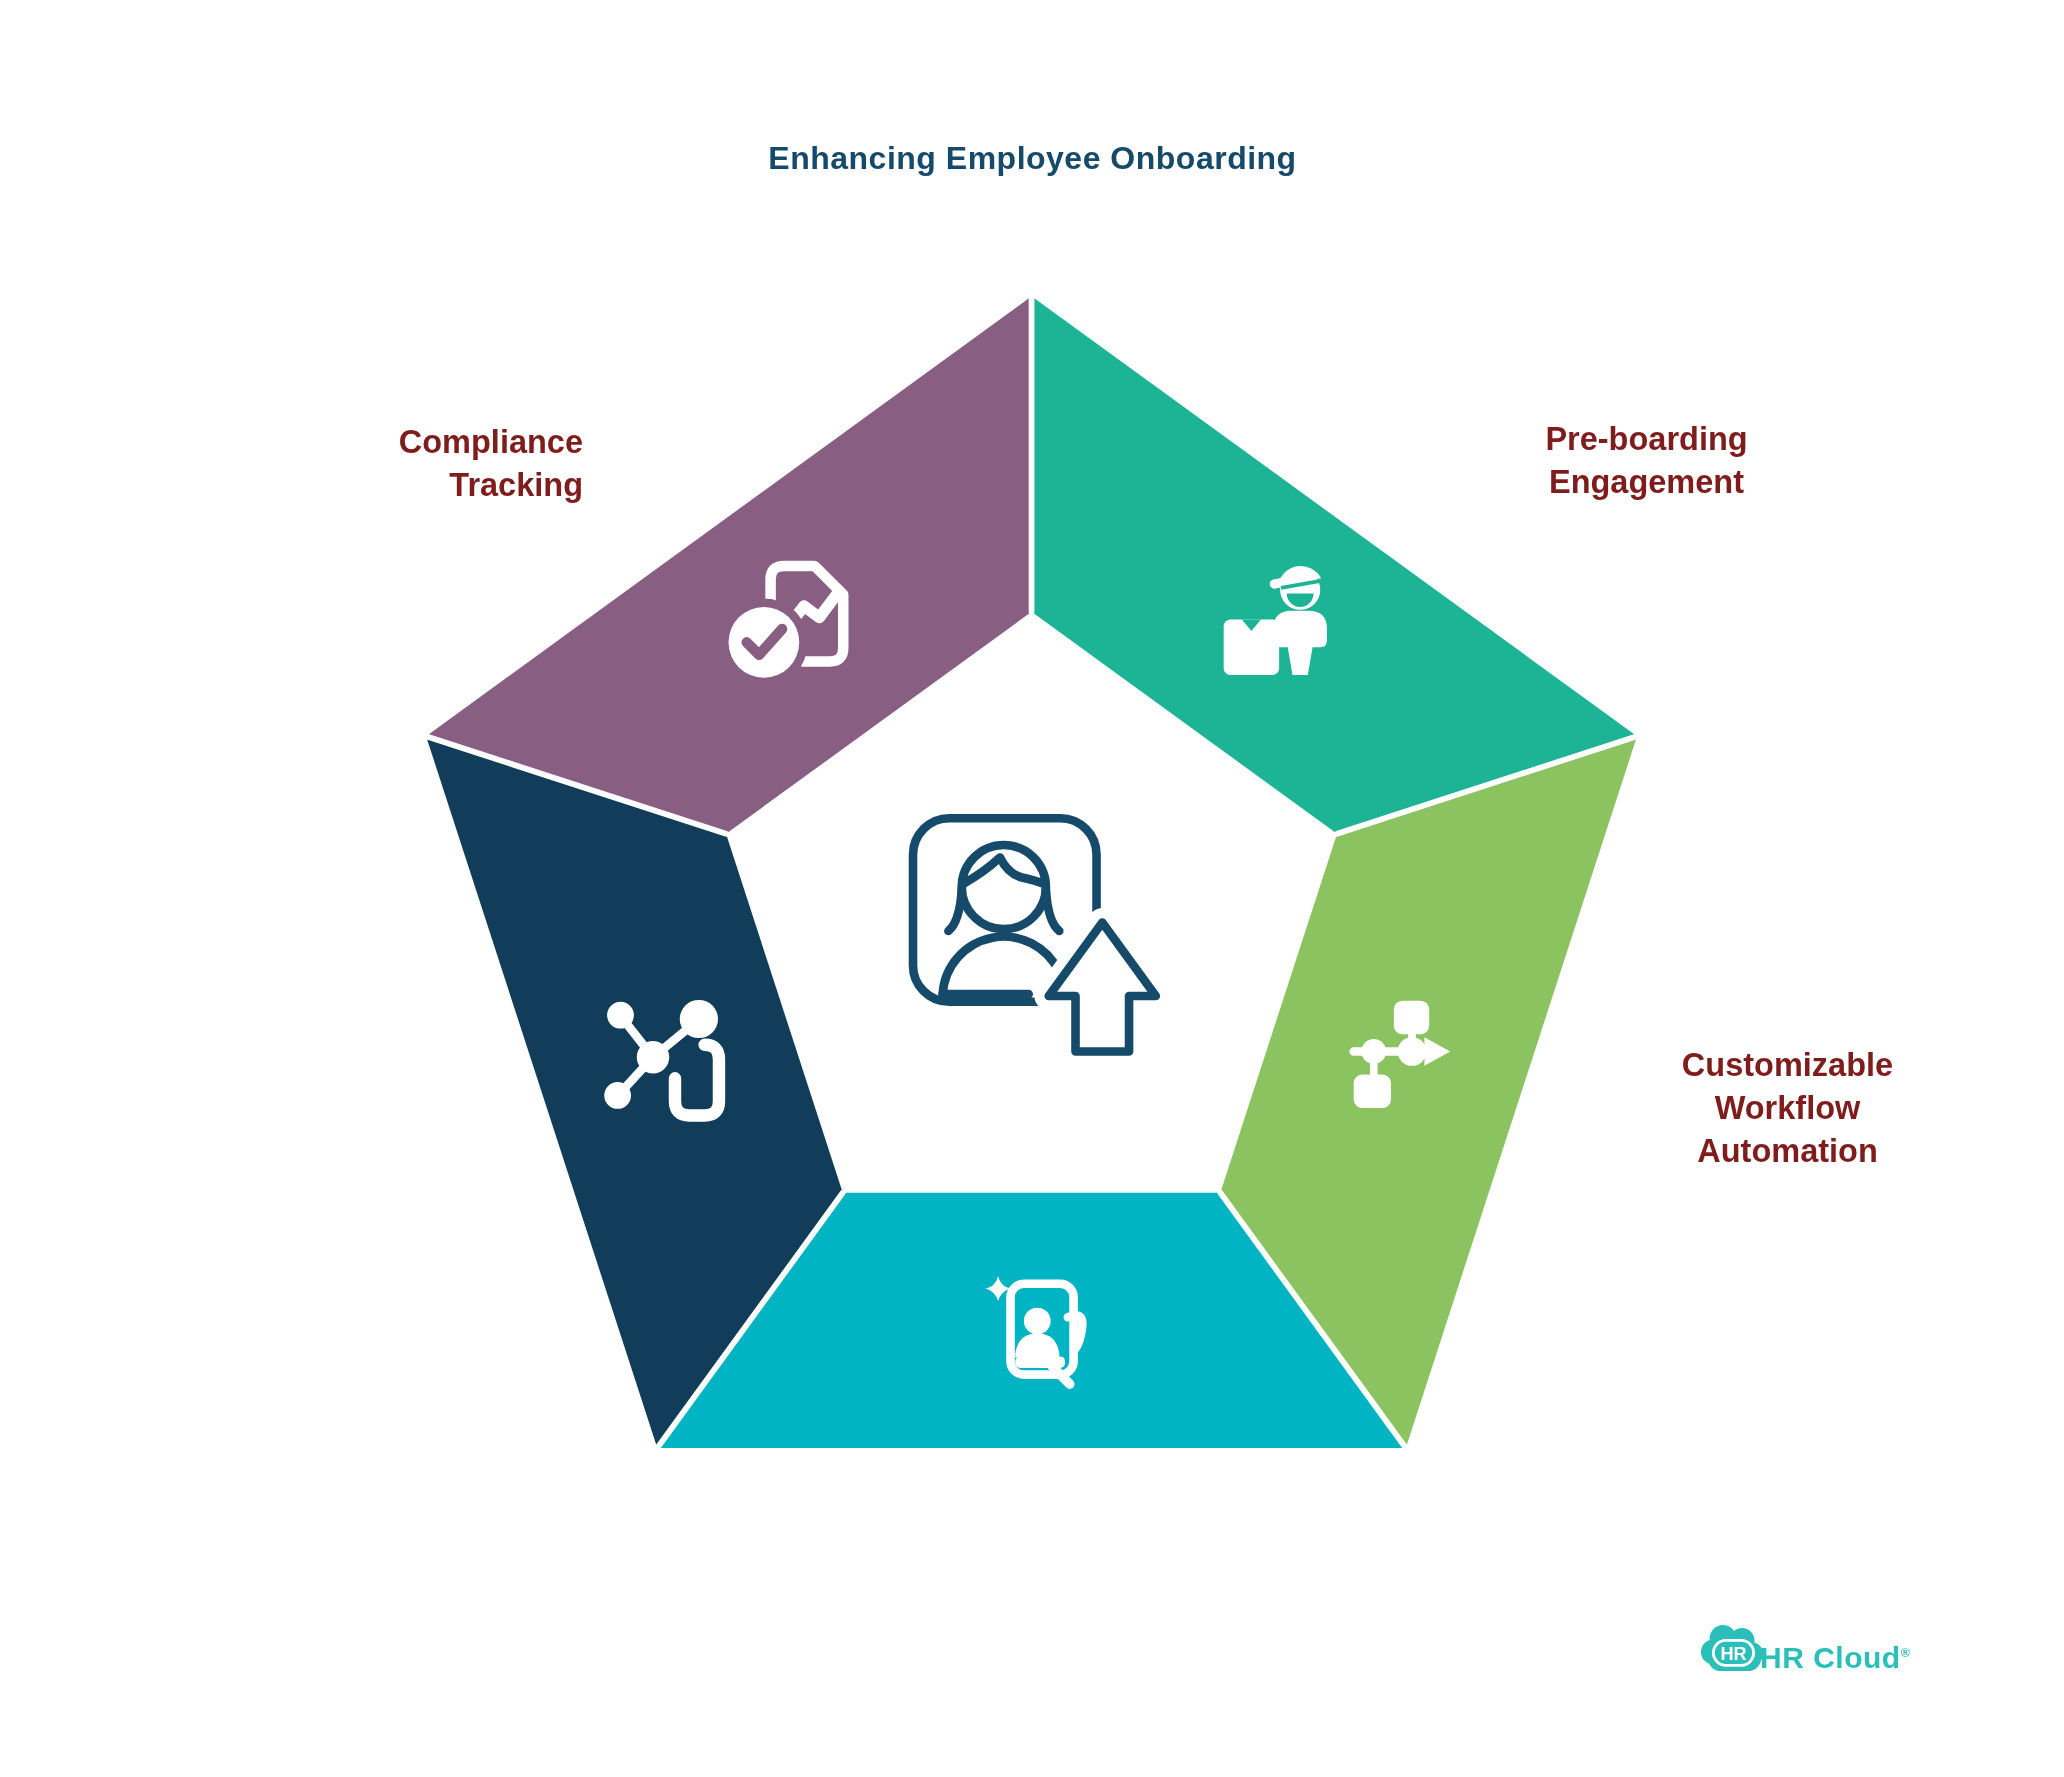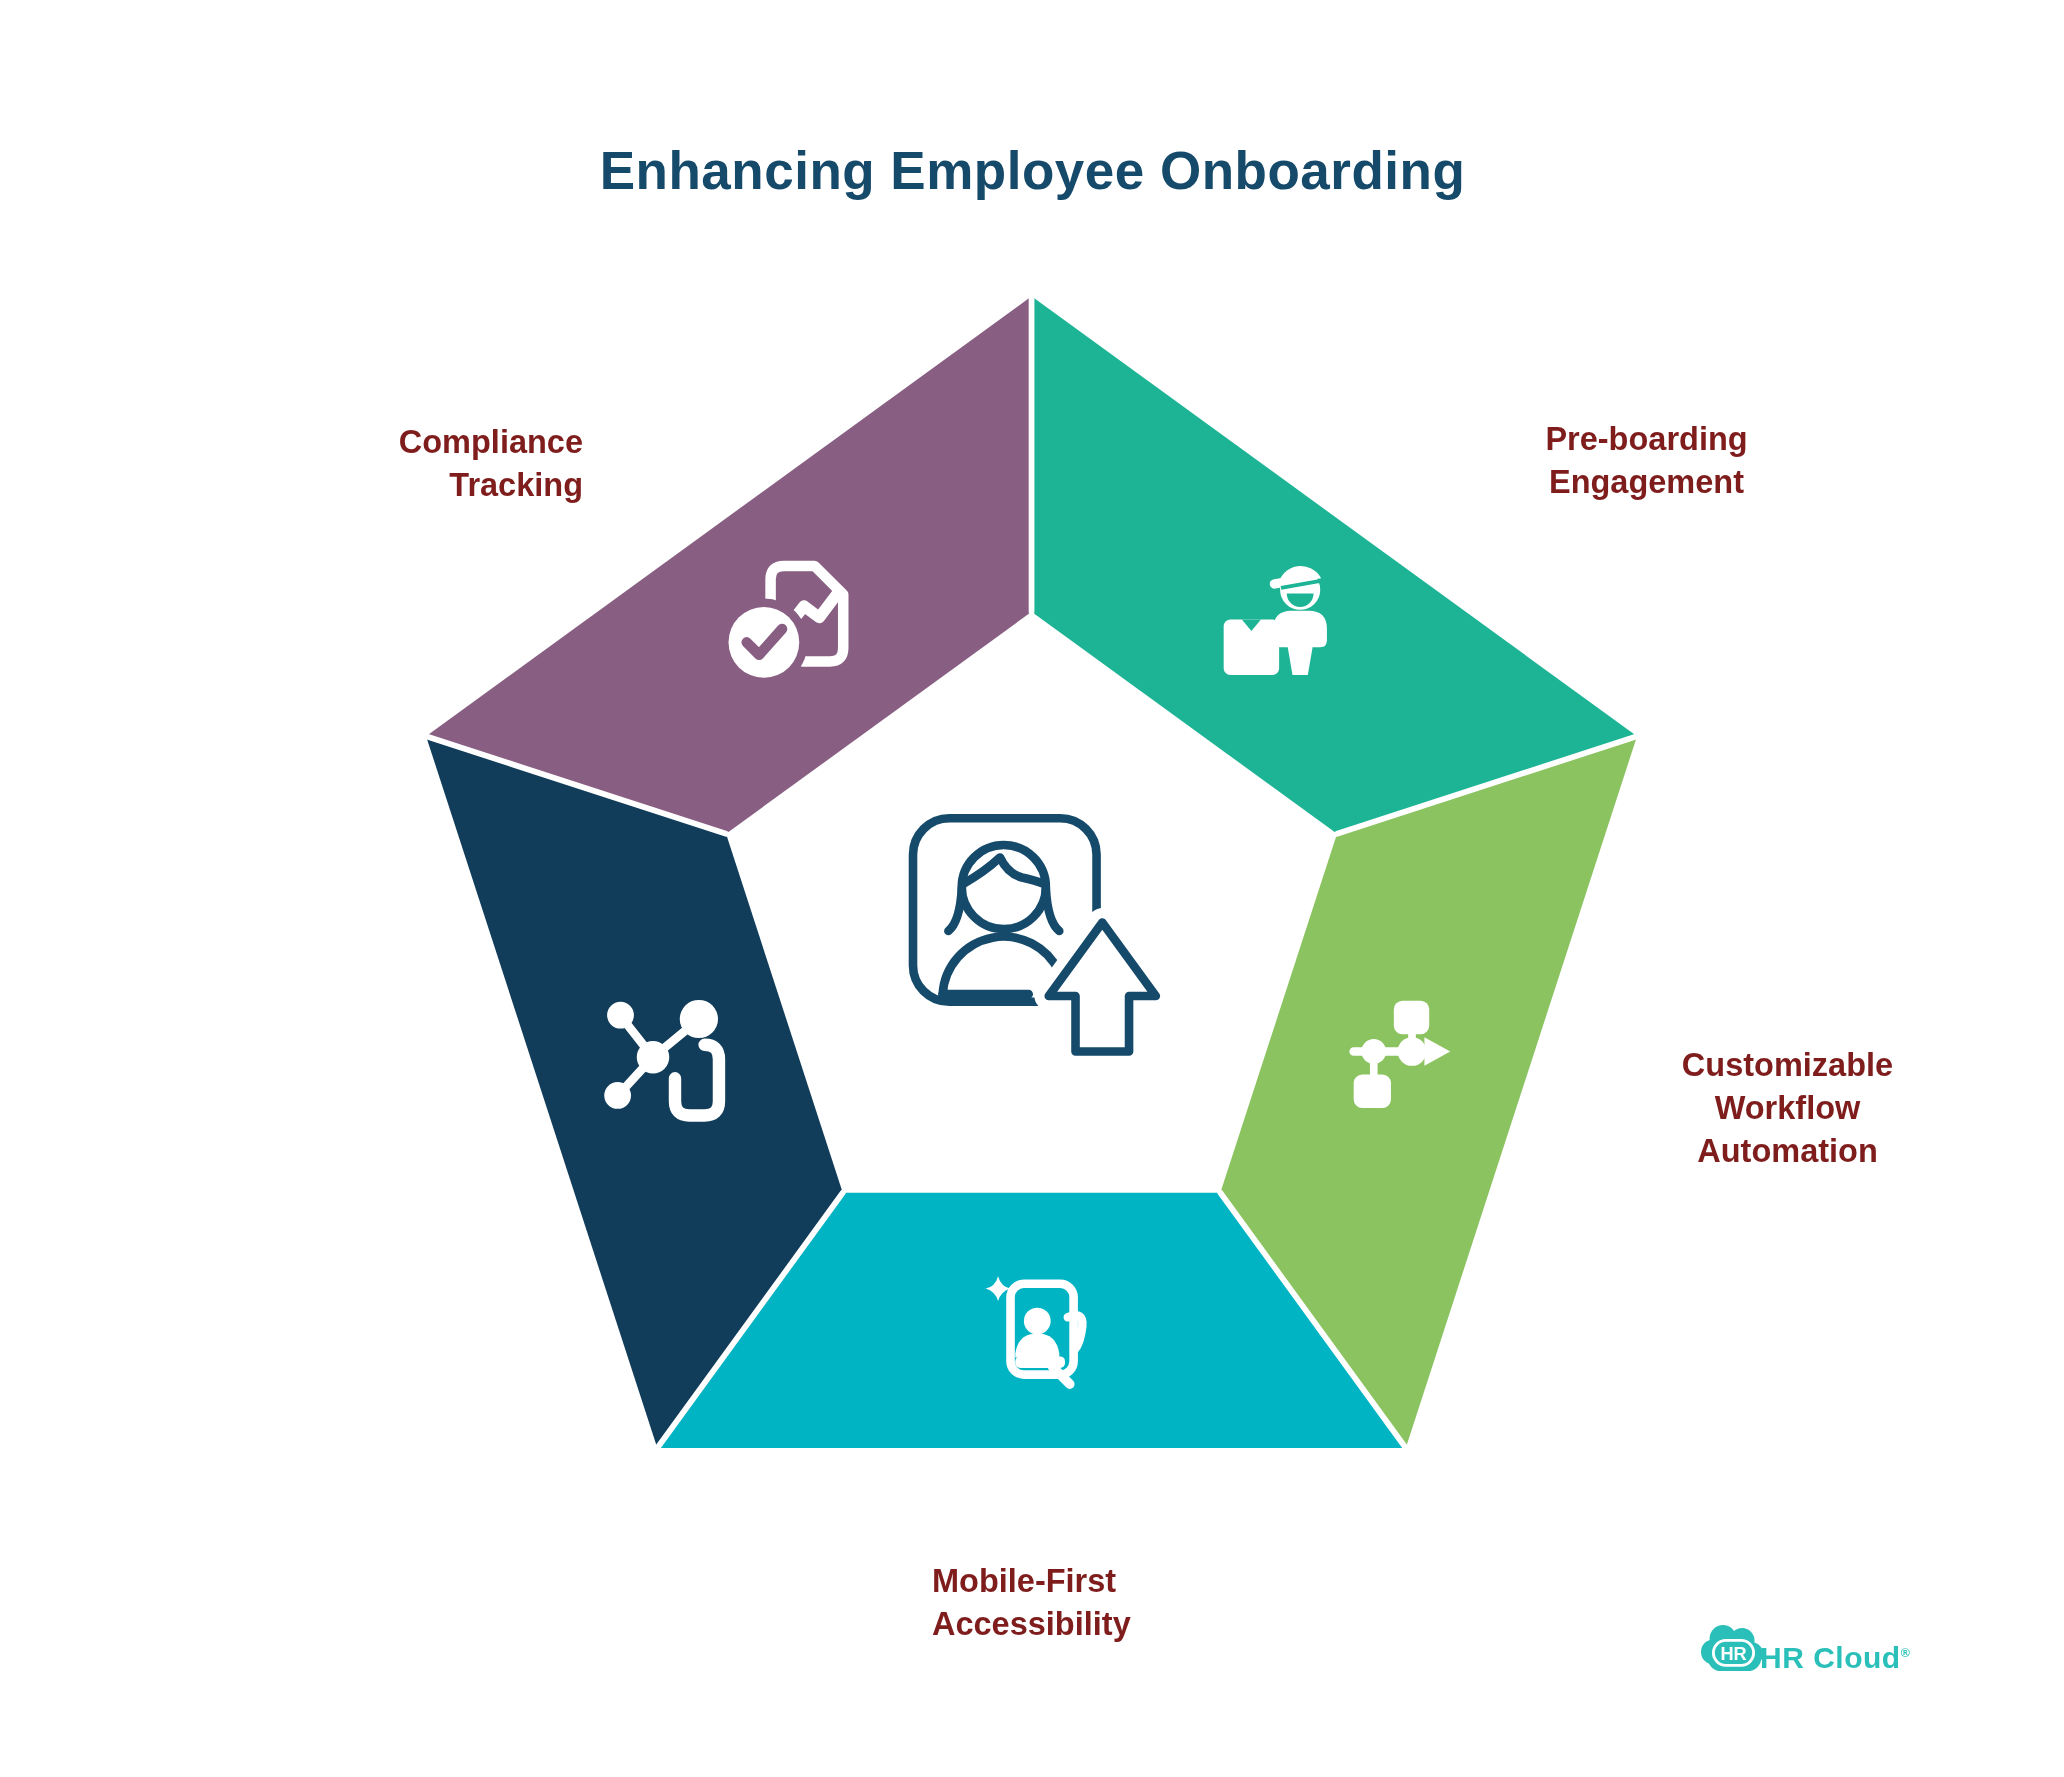--- a/index.html
+++ b/index.html
@@ -10,21 +10,21 @@
     background: #ffffff;
     font-family: "Liberation Sans", sans-serif;
     overflow: hidden;
   }
   #pentagon-svg { position: absolute; left: 0; top: 0; }
   .title {
     position: absolute;
     left: 0; top: 140px;
     width: 2065px;
     text-align: center;
-    font-size: 53px;
+    font-size: 32px;
     font-weight: bold;
     color: #164A6B;
     letter-spacing: 0.5px;
   }
   .seg-label {
     position: absolute;
     font-size: 32.5px;
     font-weight: bold;
     color: #7f1d1d;
     line-height: 43px;
@@ -144,22 +144,20 @@
     </g>
   </svg>
 
   <div class="seg-label lbl-compliance">Compliance
 Tracking</div>
   <div class="seg-label lbl-preboarding">Pre-boarding
 Engagement</div>
   <div class="seg-label lbl-workflow">Customizable
 Workflow
 Automation</div>
-  <div class="seg-label lbl-mobile">Mobile-First
-Accessibility</div>
 
   <div class="logo">
     <svg width="67" height="54" viewBox="0 0 70 56">
       <g fill="#2BBFB9">
         <circle cx="24" cy="16" r="14"></circle>
         <circle cx="44" cy="18" r="13"></circle>
         <circle cx="14" cy="30" r="13"></circle>
         <circle cx="54" cy="32" r="12"></circle>
         <rect x="8" y="22" width="56" height="28" rx="14"></rect>
       </g>

